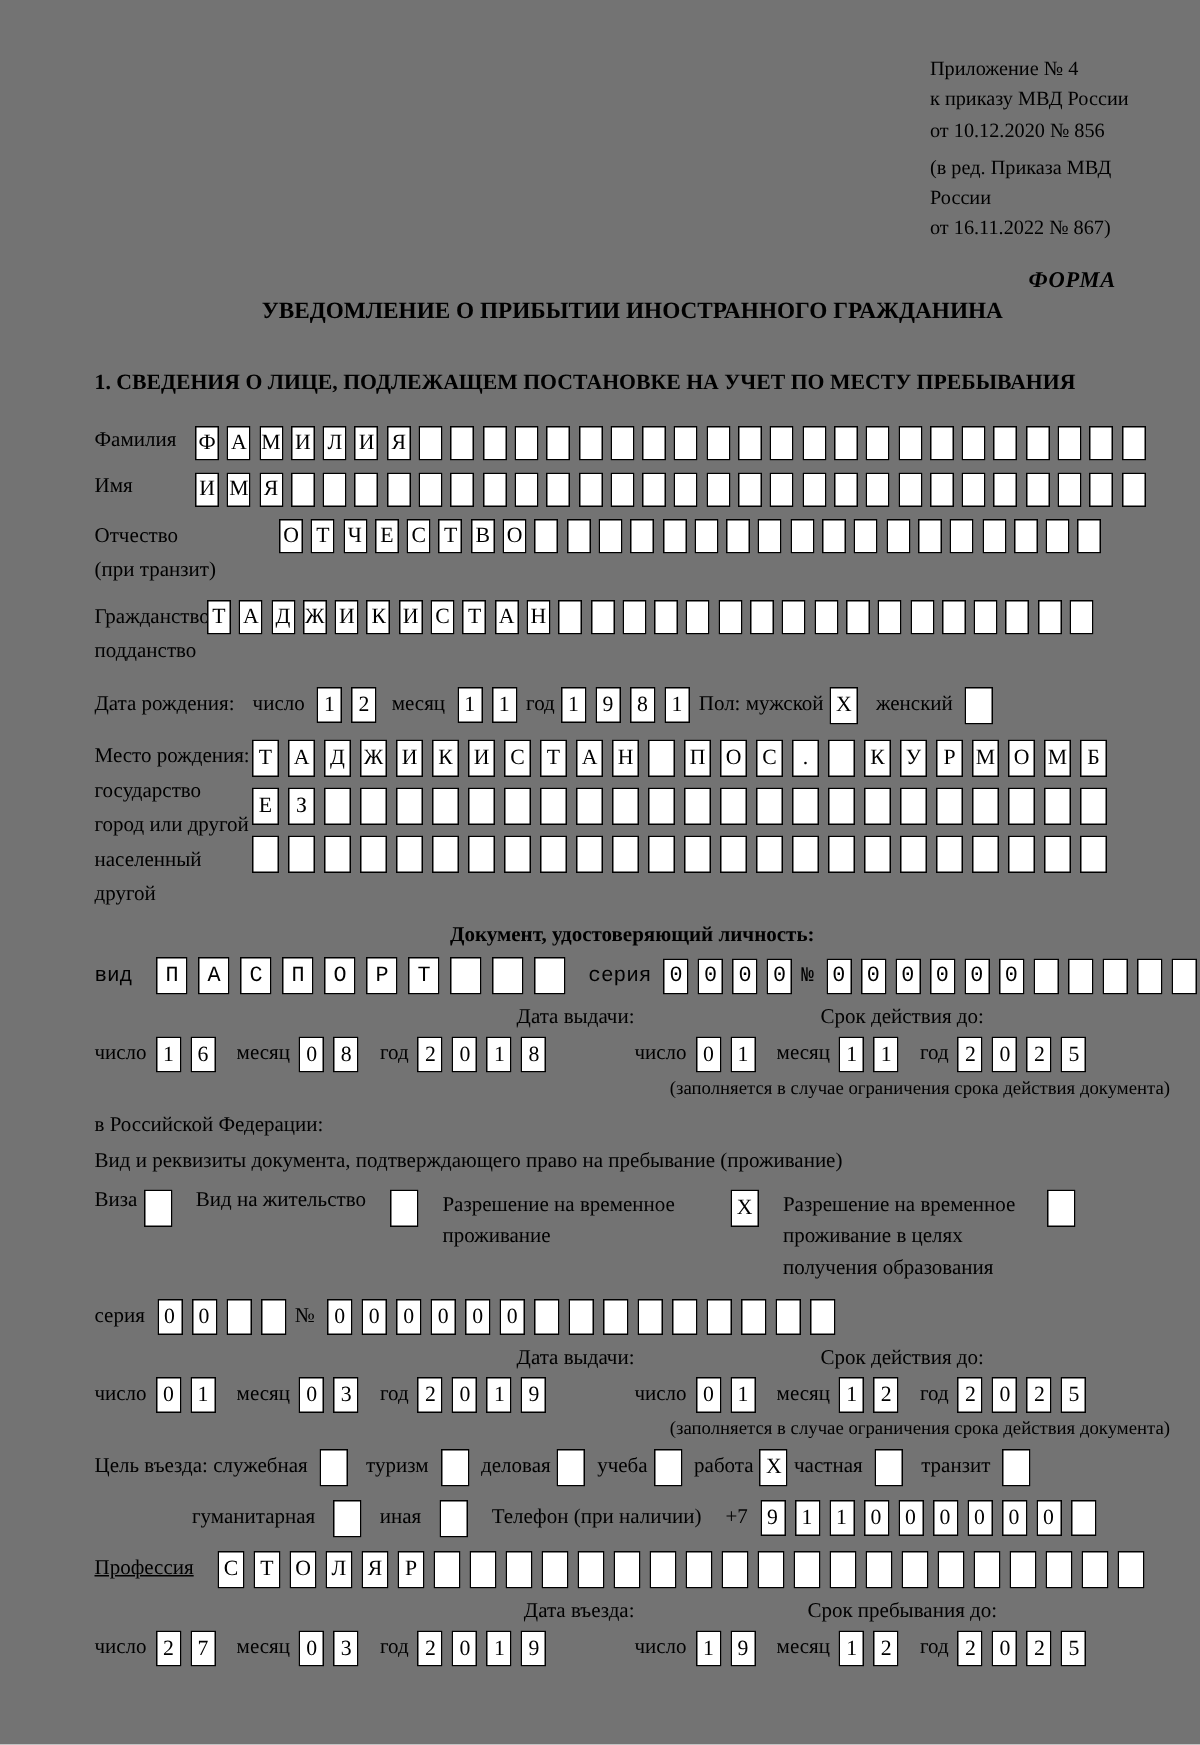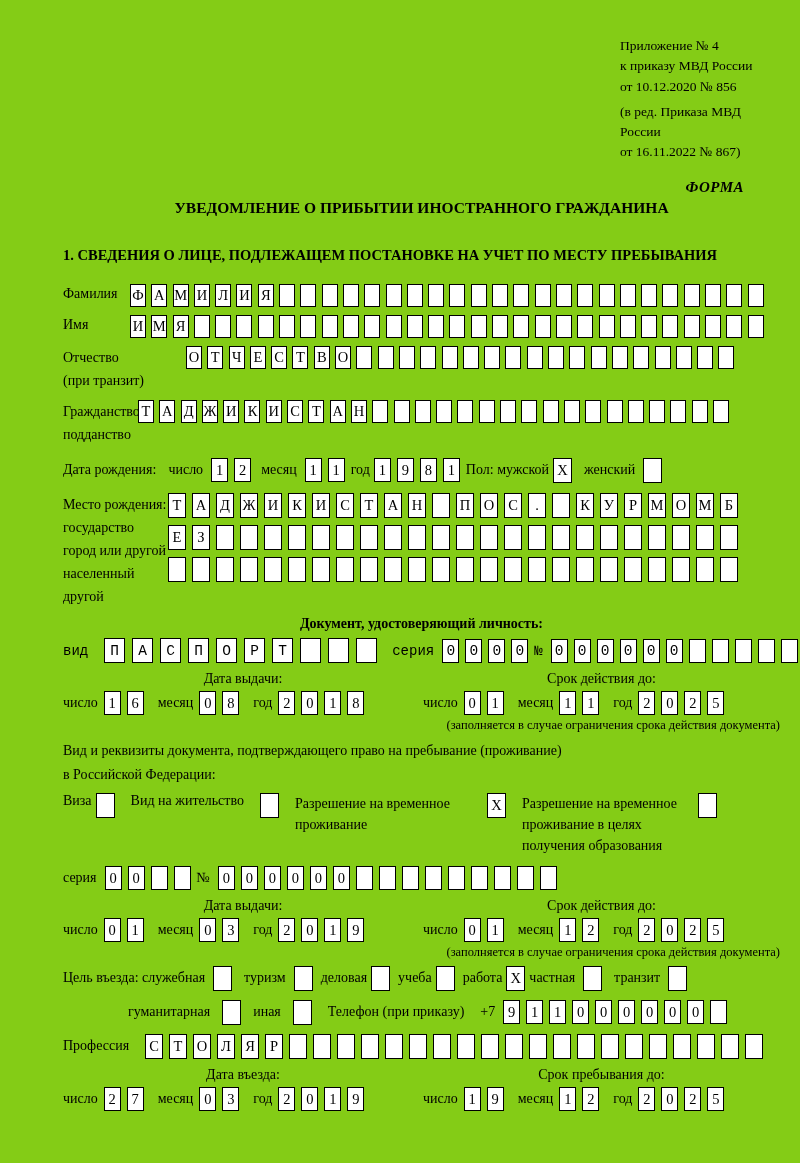--- a/index.html
+++ b/index.html
@@ -1,18 +1,18 @@
 <!DOCTYPE html>
 <html><head>
 <meta charset="utf-8">
 <style>
   * { margin:0; padding:0; box-sizing:border-box; }
   html,body { background:#ffffff; }
   body { font-family:"Liberation Serif", serif; color:#000; }
-  .page { width:800px; height:1163px; background:#84cc16; padding:36px 20px 16px 63px; overflow:hidden; }
+  .page { width:800px; height:1163px; background:#737373; padding:36px 20px 16px 63px; overflow:hidden; }
 
   
   .appendix { margin-left:557px; font-size:13.5px; line-height:1.5; }
   .appendix .rev { margin-top:5px; }
   .forma { text-align:right; padding-right:36px; font-weight:bold; font-size:15px; margin-top:16px; letter-spacing:.5px;font-style:italic; }
 
   
   .title { text-align:center; font-weight:bold; font-size:15.5px; line-height:1.55; }
   .title-underline { display:inline-block; width:55px; border-bottom:2px solid #000; height:12px; margin-left:10px; }
   .section-heading { font-weight:bold; font-size:14.5px; margin-top:27px; margin-bottom:20px; }
@@ -27,25 +27,25 @@
           border:1.5px solid #000; background:#fff;
           width:16px; height:23px; margin-right:5.3px;
           font-size:14.5px; line-height:1; }
   .cells.md .cell { width:17px; height:24px; margin-right:6px; }
   .cells.lg .cell { width:18px; height:25px; margin-right:6px; }
   .cells.wide .cell { width:21px; height:25px; margin-right:7px; }
   .cbx .cell { width:19px; height:25px; margin-right:0; }
 
   
   .w67 { width:67px; } .w123 { width:123px; } .w75 { width:75px; }
-  .w105 { width:105px; } .w82 { width:82px; }
+  .w105 { width:105px; } .w82 { width:82px;text-decoration:underline; }
 
   
   .datehead { display:flex; font-size:14px; margin-bottom:4px; margin-top:6px; }
-  .datehead .half-l { width:360px; text-align:center; }
+  .datehead .half-l { width:360px; text-align:right; }
   .datehead .half-r { flex:1; text-align:center; }
   .daterow { display:flex; align-items:center; }
   .daterow .half-l { width:360px; display:flex; align-items:center; }
   .daterow .half-r { flex:1; display:flex; align-items:center; }
   .dg { display:flex; align-items:center; font-size:14px; }
   .dg .lbl-inline { margin-right:6px; }
   .dg .cells { margin-right:8px; }
   .note { font-size:12.5px; text-align:right; margin-top:3px; margin-bottom:6px; }
 
   .inline-lbl { font-size:14px; }
@@ -446,22 +446,22 @@
             <span class="cell">0</span>
             <span class="cell">2</span>
             <span class="cell">5</span>
           </div>
       </div>
     </div>
   </div>
   <div class="note">(заполняется в случае ограничения срока действия документа)</div>
 
   <div class="intro">
+    <div>в Российской Федерации:</div>
     <div>Вид и реквизиты документа, подтверждающего право на пребывание (проживание)</div>
-    <div>в Российской Федерации:</div>
   </div>
 
   <div class="opts">
     <span class="optlabel">Виза</span>
     <span class="gap4"></span>
     <div class="cells cbx">
         <span class="cell"></span>
       </div>
     <span class="gap16"></span>
     <span class="optlabel">Вид на жительство</span>
@@ -613,21 +613,21 @@
     <div class="cells cbx">
         <span class="cell"></span>
       </div>
     <span class="gap12"></span>
     <span>иная</span>
     <span class="gap12"></span>
     <div class="cells cbx">
         <span class="cell"></span>
       </div>
     <span class="gap16"></span>
-    <span>Телефон (при приказу)</span>
+    <span>Телефон (при наличии)</span>
     <span class="gap16"></span>
     <span>+7</span>
     <span class="gap8"></span>
     <div class="cells md">
         <span class="cell">9</span>
         <span class="cell">1</span>
         <span class="cell">1</span>
         <span class="cell">0</span>
         <span class="cell">0</span>
         <span class="cell">0</span>

